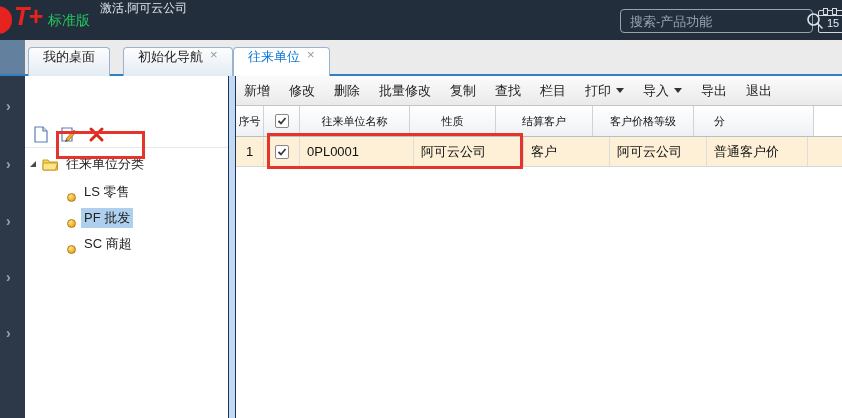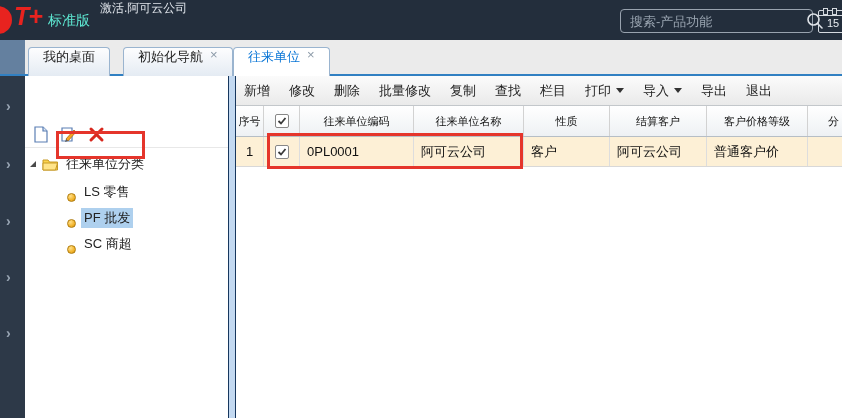--- a/index.html
+++ b/index.html
@@ -3,21 +3,21 @@
 <meta charset="utf-8">
 <style>
   * { margin:0; padding:0; box-sizing:border-box; }
   body { font-family:"Liberation Sans","DejaVu Sans",sans-serif; }
   .screen { position:relative; width:842px; height:418px; background:#fff; overflow:hidden; }
 
   
   .titlebar { position:absolute; left:0; top:0; width:842px; height:40px; background:#232e3c; }
   .logo-cut { position:absolute; left:-16px; top:6px; width:28px; height:28px; border-radius:50%; background:#e8231f; }
   .logo-t { position:absolute; left:14px; top:2px; font-size:25px; font-weight:bold; font-style:italic; color:#e8231f; letter-spacing:-1px; }
-  .edition { position:absolute; left:48px; top:12px; font-size:14px; color:#5eead4; }
+  .edition { position:absolute; left:48px; top:12px; font-size:14px; color:#22c55e; }
   .activation { position:absolute; left:100px; top:0; font-size:12px; color:#dfe4ea; }
   .search-box { position:absolute; left:620px; top:9px; width:193px; height:24px; border:1px solid #98a2ae; border-radius:4px; display:flex; align-items:center; }
   .search-box input { flex:1; height:100%; background:transparent; border:none; outline:none; padding-left:9px; font-size:13px; color:#84cc16; }
   .search-box input::placeholder { color:#9aa5b1; opacity:1; }
   .search-glyph { width:18px; height:18px; margin-right:6px; flex:0 0 auto; }
   .calendar { position:absolute; left:818px; top:10px; width:30px; height:23px; border:1px solid #d4d9df; border-radius:2px; }
   .calendar::before, .calendar::after { content:""; position:absolute; top:-3px; width:3px; height:5px; background:#232e3c; border:1px solid #d4d9df; }
   .calendar::before { left:4px; } .calendar::after { left:13px; }
   .cal-top { position:absolute; left:0; top:0; width:100%; height:5px; border-bottom:1px solid #d4d9df; }
   .cal-day { position:absolute; left:0; top:6px; width:100%; text-align:center; font-size:11px; color:#e8ecf1; }
@@ -201,21 +201,20 @@
 
     <div class="gridhead">
       <div class="hcell w-idx">序号</div>
       <div class="hcell w-chk">
         <span class="checkbox">
           <svg width="10" height="10" viewBox="0 0 10 10">
               <path d="M1.5 5 L4 7.5 L8.5 2" fill="none" stroke="#3a3a3a" stroke-width="1.8"></path>
             </svg>
         </span>
       </div>
-      <div class="hcell w-code">往来单位编码</div>
       <div class="hcell w-name">往来单位名称</div>
       <div class="hcell w-nat">性质</div>
       <div class="hcell w-set">结算客户</div>
       <div class="hcell w-price">客户价格等级</div>
       <div class="hcell w-cat left">分</div>
     </div>
 
     <div class="gridrow">
       <div class="cell center w-idx">1</div>
       <div class="cell center w-chk">

